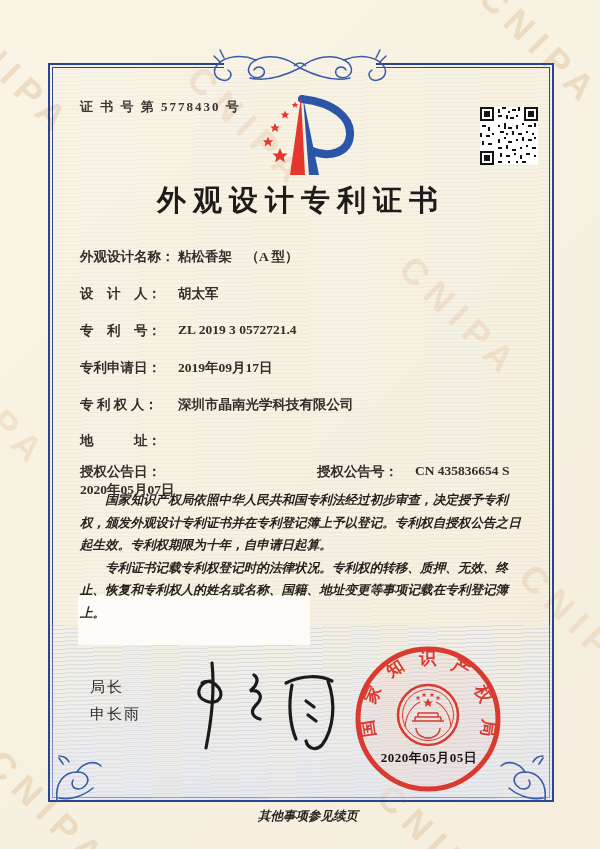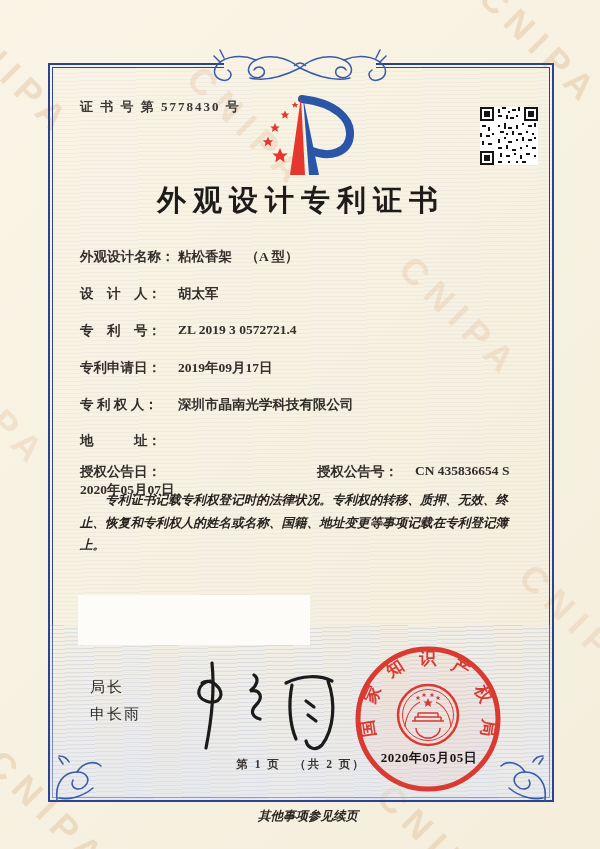--- a/index.html
+++ b/index.html
@@ -134,20 +134,21 @@
     <div class="field-row grant-left" style="top:398px">
       <span class="field-label">授权公告日：</span>
       <span class="field-value">2020年05月07日</span>
     </div>
     <div class="field-row grant-right" style="top:398px">
       <span class="field-label">授权公告号：</span>
       <span class="field-value">CN 435836654 S</span>
     </div>
 
     <div class="paragraphs">
+      <p>国家知识产权局依照中华人民共和国专利法经过初步审查，决定授予专利权，颁发外观设计专利证书并在专利登记簿上予以登记。专利权自授权公告之日起生效。专利权期限为十年，自申请日起算。</p>
       <p>专利证书记载专利权登记时的法律状况。专利权的转移、质押、无效、终止、恢复和专利权人的姓名或名称、国籍、地址变更等事项记载在专利登记簿上。</p>
     </div>
 
     <div class="signer">
       <div>局长</div>
       <div>申长雨</div>
     </div>
 
     <svg class="signature-svg" width="180" height="105" viewBox="0 0 180 105">
       <g fill="none" stroke="#1b1b1b" stroke-width="3.2" stroke-linecap="round">
@@ -182,21 +183,20 @@
             <use href="#star" transform="translate(10,-17) scale(2.5)"></use>
           </g>
           <path d="M-10,-2 h20 M-13,2 h26 M-16,6 h32 M-10,-2 v4 M10,-2 v4 M-13,2 v4 M13,2 v4" stroke-width="1.5"></path>
           <path d="M-12,13 a12,10 0 0 0 24,0" stroke-width="1.5"></path>
           <path d="M-23,12 C-22,0 -16,-9 -8,-13 M23,12 C22,0 16,-9 8,-13" stroke-width="1.2"></path>
         </g>
       </g>
     </svg>
     <div class="seal-date">2020年05月05日</div>
 
-    <div class="page-info">第 1 页　（共 2 页）</div>
 
     <svg class="corner bl" width="50" height="50" viewBox="0 0 50 50">
       <g fill="none" stroke="#3a5ba8" stroke-width="1.6" stroke-linecap="round">
         <path d="M4,46 C2,30 10,18 24,18 C34,18 38,26 32,32 C26,38 16,34 20,26"></path>
         <path d="M24,18 C30,8 42,6 48,12"></path>
         <path d="M6,44 C14,46 28,44 40,34"></path>
         <path d="M10,10 l-4,-6"></path>
         <path d="M16,8 c-2,-4 -6,-6 -10,-6"></path>
       </g>
     </svg>

